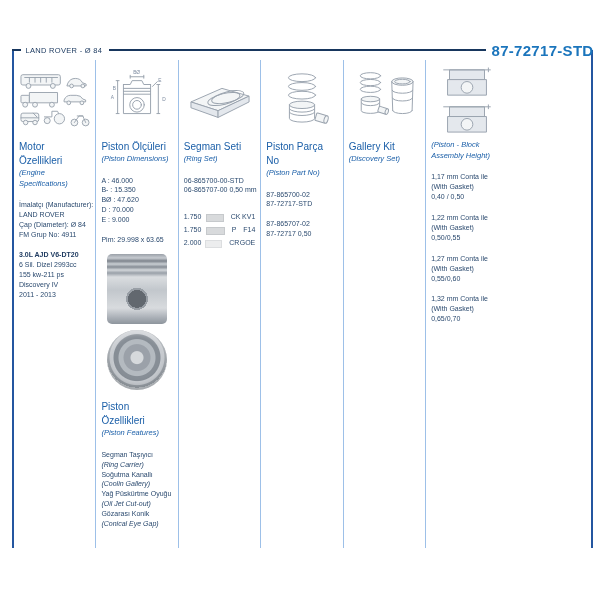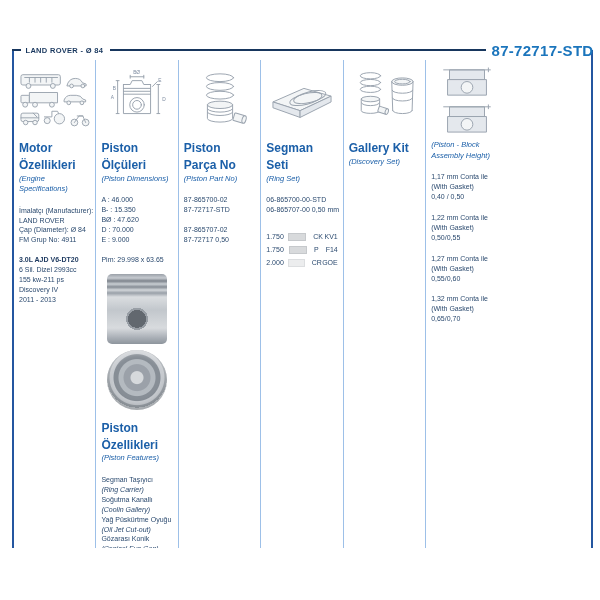--- a/index.html
+++ b/index.html
@@ -3,29 +3,29 @@
 <meta charset="utf-8">
 <style>
   html,body{margin:0;padding:0;background:#fff;}
   .page{position:relative;width:600px;height:600px;background:#ffffff;overflow:hidden;
         font-family:"Liberation Sans",sans-serif;}
   .catalog{position:absolute;left:12px;top:50px;width:577px;height:498px;
            border-left:2.5px solid #2456A0;border-right:2.5px solid #2456A0;}
   .header-row{position:absolute;left:-2.5px;right:-2.5px;top:-8px;height:16px;
               display:flex;align-items:center;}
   .tick{width:9px;height:2.5px;background:#17365D;margin-right:5px;}
-  .series-label{font-size:7.5px;font-weight:bold;color:#17365D;letter-spacing:.3px;white-space:nowrap;text-align:right;}
+  .series-label{font-size:7.5px;font-weight:normal;color:#17365D;letter-spacing:.3px;white-space:nowrap;text-align:right;}
   .rule{flex:1;height:2.5px;background:#17365D;margin:0 6px 0 7px;}
   .part-no{font-size:15px;font-weight:bold;color:#1B75BC;letter-spacing:.3px;line-height:1;}
   .grid{position:absolute;left:0;right:0;top:10px;bottom:0;display:grid;
         grid-template-columns:repeat(7,1fr);}
   .col{border-right:1px solid #9DC0E8;padding:4px 5px 0 5px;overflow:hidden;box-sizing:border-box;}
   .col:last-child{border-right:none;}
   .icon-box{height:72px;display:flex;align-items:center;justify-content:center;margin-bottom:4px;}
-  .col-title{color:#1B5FA8;font-weight:bold;font-size:12px;line-height:1.4;}
+  .col-title{color:#1B5FA8;font-weight:normal;font-size:10px;line-height:1.4;}
   .col-subtitle{color:#1B5FA8;font-weight:400;font-style:italic;font-size:7.5px;line-height:1.4;
                 margin-bottom:11px;}
   .line{font-size:7px;line-height:1.42;color:#2B4A6F;white-space:nowrap;}
   .line.it{font-style:italic;}
   .line.bold{font-weight:bold;color:#1F3B61;}
   .sp{height:10px;}
   .sp-sm{height:6px;}
   .ring-row{display:flex;align-items:center;font-size:7px;color:#2B4A6F;line-height:1.85;}
   .ring-size{width:19px;}
   .ring-box{width:17px;height:6px;background:#D8DADC;border:1px solid #C6C9CC;margin-left:4px;}
@@ -145,20 +145,56 @@
         <div class="line it">(Coolin Gallery)</div>
         <div class="line">Yağ Püskürtme Oyuğu</div>
         <div class="line it">(Oil Jet Cut-out)</div>
         <div class="line">Gözarası Konik</div>
         <div class="line it">(Conical Eye Gap)</div>
       </div>
 
       <div class="col">
         <div class="icon-box">
           <svg width="70" height="62" viewBox="0 0 72 64">
+            <path class="ln-f" d="M6 34L38 20l28 8L34 43z"></path>
+            <path class="ln-g" d="M6 34v6l28 10v-7z"></path>
+            <path class="ln-g" d="M34 43l32-15v6L34 50z"></path>
+            <ellipse class="ln" cx="40" cy="31" rx="17" ry="5.5" transform="rotate(-14 40 31)"></ellipse>
+            <ellipse class="ln" cx="44" cy="29" rx="17" ry="5.5" transform="rotate(-14 44 29)"></ellipse>
+          </svg>
+        </div>
+        <div class="col-title">Segman Seti</div>
+        <div class="col-subtitle">(Ring Set)</div>
+        <div class="line">06-865700-00-STD</div>
+        <div class="line">06-865707-00 0,50 mm</div>
+        <div class="sp"></div>
+        <div class="sp-sm"></div>
+        <div class="ring-row">
+          <span class="ring-size">1.750</span>
+          <span class="ring-box"></span>
+          <span class="ring-type">CK</span>
+          <span class="ring-brand">KV1</span>
+        </div>
+        <div class="ring-row">
+          <span class="ring-size">1.750</span>
+          <span class="ring-box"></span>
+          <span class="ring-type">P</span>
+          <span class="ring-brand">F14</span>
+        </div>
+        <div class="ring-row">
+          <span class="ring-size">2.000</span>
+          <span class="ring-box lt"></span>
+          <span class="ring-type">CR</span>
+          <span class="ring-brand">GOE</span>
+        </div>
+      </div>
+
+      <div class="col">
+        <div class="icon-box">
+          <svg width="70" height="62" viewBox="0 0 72 64">
             <ellipse class="ln" cx="36" cy="9" rx="14" ry="4"></ellipse>
             <ellipse class="ln" cx="36" cy="18" rx="14" ry="4"></ellipse>
             <ellipse class="ln" cx="36" cy="27" rx="14" ry="4"></ellipse>
             <ellipse class="ln-f" cx="36" cy="37" rx="13" ry="3.8"></ellipse>
             <path class="ln" d="M23 37v14a13 3.8 0 0 0 26 0V37"></path>
             <path class="ln" d="M23.3 41.5a13 3.8 0 0 0 25.4 0M23.3 45a13 3.8 0 0 0 25.4 0" stroke-width=".7"></path>
             <g transform="rotate(16 57 51)">
               <rect class="ln-f" x="50" y="47" width="11" height="8" rx="1"></rect>
               <ellipse class="ln-f" cx="61" cy="51" rx="2" ry="4"></ellipse>
             </g>
@@ -166,56 +202,20 @@
         </div>
         <div class="col-title">Piston Parça No</div>
         <div class="col-subtitle">(Piston Part No)</div>
         <div class="line">87-865700-02</div>
         <div class="line">87-72717-STD</div>
         <div class="sp"></div>
         <div class="line">87-865707-02</div>
         <div class="line">87-72717 0,50</div>
       </div>
 
-      <div class="col">
-        <div class="icon-box">
-          <svg width="70" height="62" viewBox="0 0 72 64">
-            <path class="ln-f" d="M6 34L38 20l28 8L34 43z"></path>
-            <path class="ln-g" d="M6 34v6l28 10v-7z"></path>
-            <path class="ln-g" d="M34 43l32-15v6L34 50z"></path>
-            <ellipse class="ln" cx="40" cy="31" rx="17" ry="5.5" transform="rotate(-14 40 31)"></ellipse>
-            <ellipse class="ln" cx="44" cy="29" rx="17" ry="5.5" transform="rotate(-14 44 29)"></ellipse>
-          </svg>
-        </div>
-        <div class="col-title">Segman Seti</div>
-        <div class="col-subtitle">(Ring Set)</div>
-        <div class="line">06-865700-00-STD</div>
-        <div class="line">06-865707-00 0,50 mm</div>
-        <div class="sp"></div>
-        <div class="sp-sm"></div>
-        <div class="ring-row">
-          <span class="ring-size">1.750</span>
-          <span class="ring-box"></span>
-          <span class="ring-type">CK</span>
-          <span class="ring-brand">KV1</span>
-        </div>
-        <div class="ring-row">
-          <span class="ring-size">1.750</span>
-          <span class="ring-box"></span>
-          <span class="ring-type">P</span>
-          <span class="ring-brand">F14</span>
-        </div>
-        <div class="ring-row">
-          <span class="ring-size">2.000</span>
-          <span class="ring-box lt"></span>
-          <span class="ring-type">CR</span>
-          <span class="ring-brand">GOE</span>
-        </div>
-      </div>
-
 
       <div class="col">
         <div class="icon-box">
           <svg width="70" height="62" viewBox="0 0 72 64">
             <ellipse class="ln" cx="22" cy="7" rx="10.5" ry="3.2"></ellipse>
             <ellipse class="ln" cx="22" cy="14" rx="10.5" ry="3.2"></ellipse>
             <ellipse class="ln" cx="22" cy="21" rx="10.5" ry="3.2"></ellipse>
             <ellipse class="ln-f" cx="22" cy="31" rx="9.5" ry="2.8"></ellipse>
             <path class="ln" d="M12.5 31v12a9.5 2.8 0 0 0 19 0V31"></path>
             <path class="ln" d="M12.8 35a9.2 2.8 0 0 0 18.4 0" stroke-width=".7"></path>

